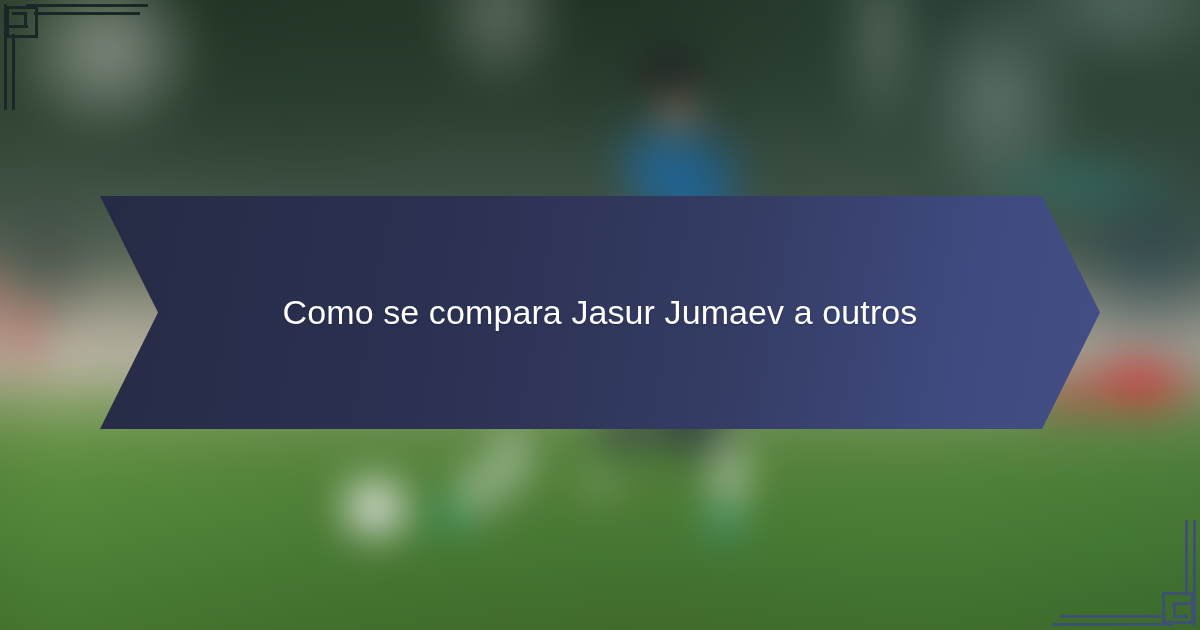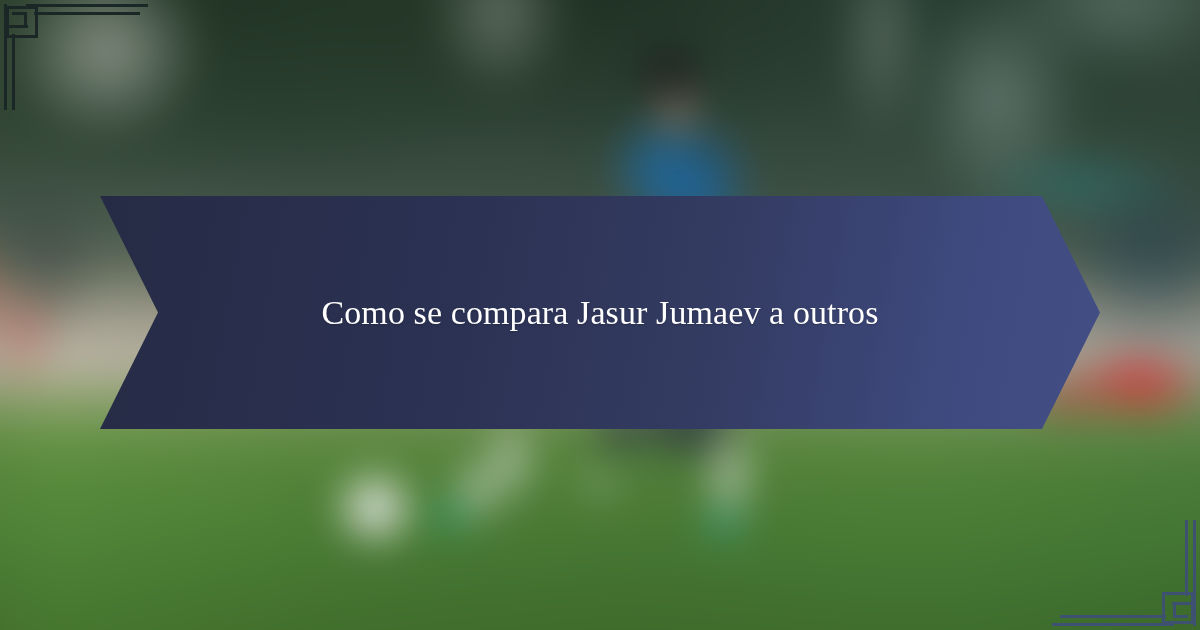--- a/index.html
+++ b/index.html
@@ -6,21 +6,21 @@
   html, body {
     margin: 0;
     padding: 0;
     background: #111;
   }
   .stage {
     position: relative;
     width: 1200px;
     height: 630px;
     overflow: hidden;
-    font-family: Liberation Serif, serif;
+    font-family: Liberation Sans, sans-serif;
     background: #4e6b3f;
   }
 
   
   .bg {
     position: absolute;
     inset: -40px;
     filter: blur(18px) saturate(1.05);
     transform: scale(1.06);
   }

